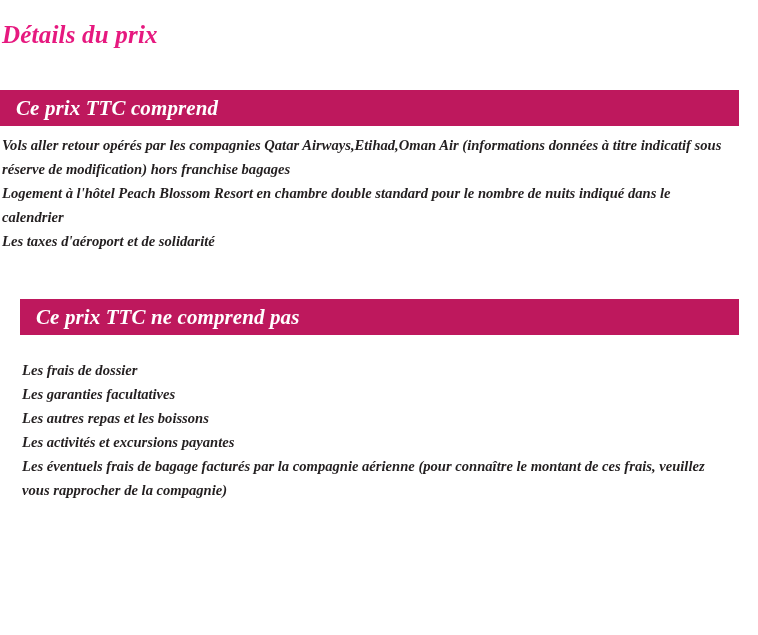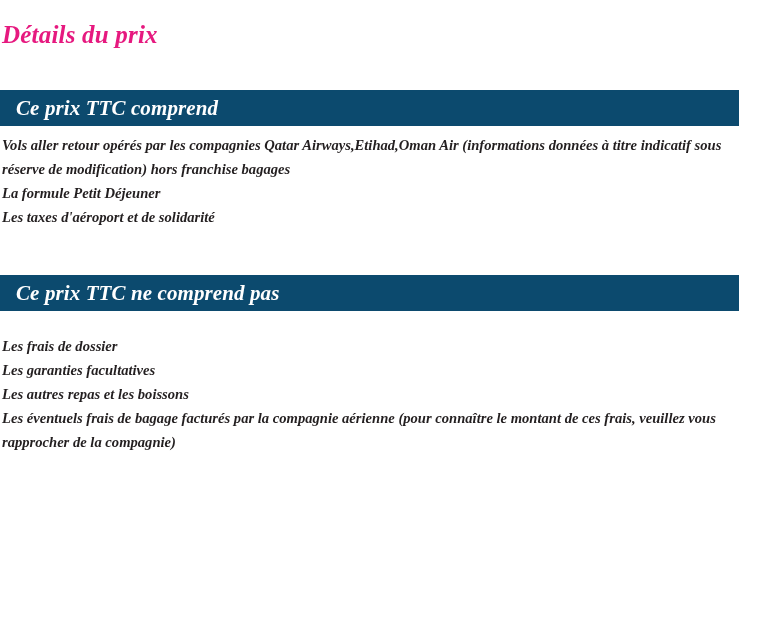--- a/index.html
+++ b/index.html
@@ -33,23 +33,24 @@
     letter-spacing: 0.2px;
   }
   .section {
     margin: 0;
   }
   .section-included {
     margin-top: 43px;
   }
   .section-excluded {
     margin-top: 46px;
+    margin-left: 20px;
   }
   .section-header {
-    background: #0c4a6e;
+    background: #be185d;
     height: 36px;
     display: flex;
     align-items: center;
     padding: 0 0 0 16px;
     box-sizing: border-box;
   }
   .section-header-title {
     font-family: "Liberation Serif", serif;
     font-style: italic;
     font-weight: bold;
@@ -82,30 +83,31 @@
 <div class="page">
 
   <h1 class="page-title">Détails du prix</h1>
 
   <div class="section section-included">
     <div class="section-header">
       <span class="section-header-title">Ce prix TTC comprend</span>
     </div>
     <div class="section-body">
       <p class="item">Vols aller retour opérés par les compagnies Qatar Airways,Etihad,Oman Air (informations données à titre indicatif sous réserve de modification) hors franchise bagages</p>
-      <p class="item">La formule Petit Déjeuner</p>
+      <p class="item">Logement à l'hôtel Peach Blossom Resort en chambre double standard pour le nombre de nuits indiqué dans le calendrier</p>
       <p class="item">Les taxes d'aéroport et de solidarité</p>
     </div>
   </div>
 
   <div class="section section-excluded">
     <div class="section-header">
       <span class="section-header-title">Ce prix TTC ne comprend pas</span>
     </div>
     <div class="section-body">
       <p class="item">Les frais de dossier</p>
       <p class="item">Les garanties facultatives</p>
       <p class="item">Les autres repas et les boissons</p>
+      <p class="item">Les activités et excursions payantes</p>
       <p class="item">Les éventuels frais de bagage facturés par la compagnie aérienne (pour connaître le montant de ces frais, veuillez vous rapprocher de la compagnie)</p>
     </div>
   </div>
 
 </div>
 
 </body></html>

